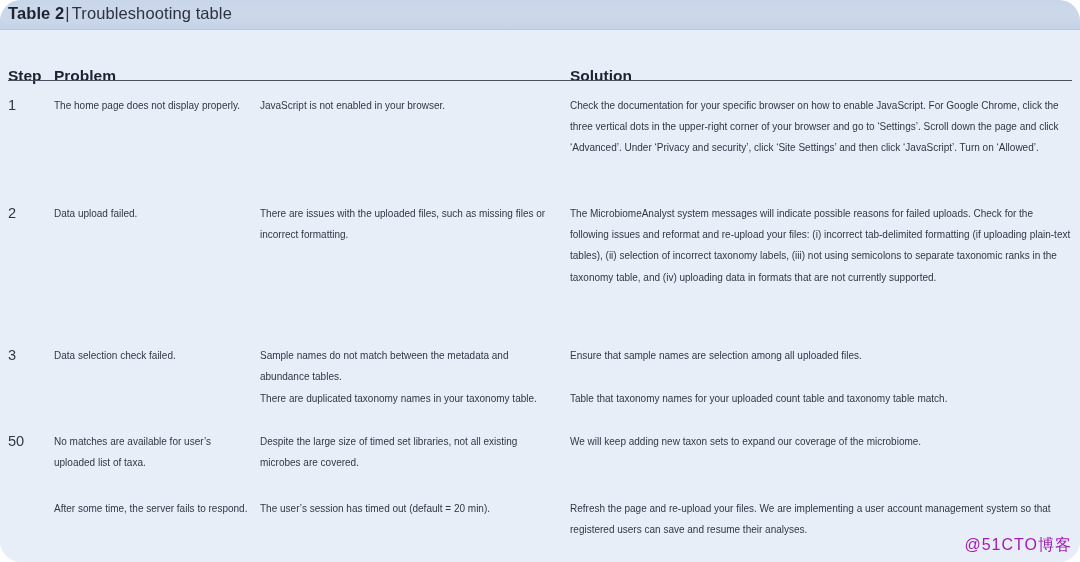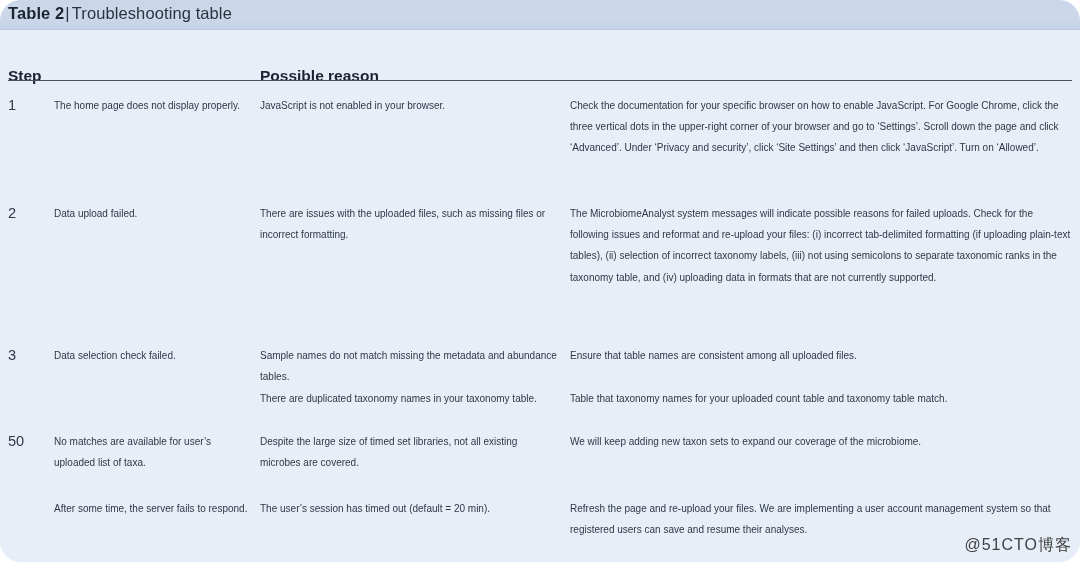--- a/index.html
+++ b/index.html
@@ -114,64 +114,65 @@
   #row-3  { top: 314px; }
   #row-3b { top: 357px; }
   #row-60 { top: 400px; }
   #row-60b{ top: 467px; }
 
   #watermark {
     position: absolute;
     right: 8px;
     bottom: 6px;
     font-size: 16px;
-    color: #404040;
+    color: #a21caf;
     letter-spacing: 1px;
     white-space: nowrap;
     user-select: none;
   }
 </style>
 </head>
 <body>
 
 <div id="figure">
 
   <div id="title-band">
     <div id="title-text">
       <span class="tbl-name">Table 2</span><span class="thin">|</span><span class="thin">Troubleshooting table</span>
     </div>
   </div>
 
   <div id="table-area">
 
     <div class="hdr-row">
       <div class="hdr-cell col-step">Step</div>
-      <div class="hdr-cell col-reason">Possible reason</div>
+      <div class="hdr-cell col-problem">Problem</div>
+      <div class="hdr-cell col-sol">Solution</div>
     </div>
     <div class="rule" id="rule-head"></div>
 
     <div class="row" id="row-1">
       <div class="cell step col-step">1</div>
       <div class="cell col-problem">The home page does not display properly.</div>
       <div class="cell col-reason">JavaScript is not enabled in your browser.</div>
       <div class="cell col-sol">Check the documentation for your specific browser on how to enable JavaScript. For Google Chrome, click the three vertical dots in the upper-right corner of your browser and go to ‘Settings’. Scroll down the page and click ‘Advanced’. Under ‘Privacy and security’, click ‘Site Settings’ and then click ‘JavaScript’. Turn on ‘Allowed’.</div>
     </div>
 
     <div class="row" id="row-2">
       <div class="cell step col-step">2</div>
       <div class="cell col-problem">Data upload failed.</div>
       <div class="cell col-reason">There are issues with the uploaded files, such as missing files or incorrect formatting.</div>
       <div class="cell col-sol">The MicrobiomeAnalyst system messages will indicate possible reasons for failed uploads. Check for the following issues and reformat and re-upload your files: (i) incorrect tab-delimited formatting (if uploading plain-text tables), (ii) selection of incorrect taxonomy labels, (iii) not using semicolons to separate taxonomic ranks in the taxonomy table, and (iv) uploading data in formats that are not currently supported.</div>
     </div>
 
     <div class="row" id="row-3">
       <div class="cell step col-step">3</div>
       <div class="cell col-problem">Data selection check failed.</div>
-      <div class="cell col-reason">Sample names do not match missing the metadata and abundance tables.</div>
-      <div class="cell col-sol">Ensure that table names are consistent among all uploaded files.</div>
+      <div class="cell col-reason">Sample names do not match between the metadata and abundance tables.</div>
+      <div class="cell col-sol">Ensure that sample names are selection among all uploaded files.</div>
     </div>
 
     <div class="row" id="row-3b">
       <div class="cell step col-step"></div>
       <div class="cell col-problem"></div>
       <div class="cell col-reason">There are duplicated taxonomy names in your taxonomy table.</div>
       <div class="cell col-sol">Table that taxonomy names for your uploaded count table and taxonomy table match.</div>
     </div>
 
     <div class="row" id="row-60">

